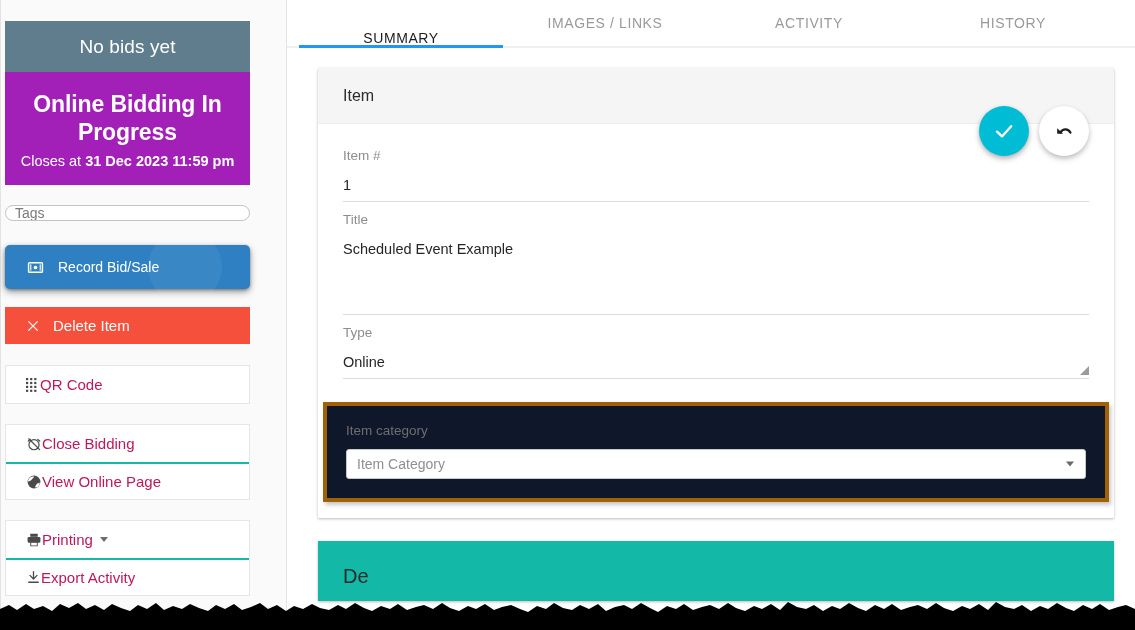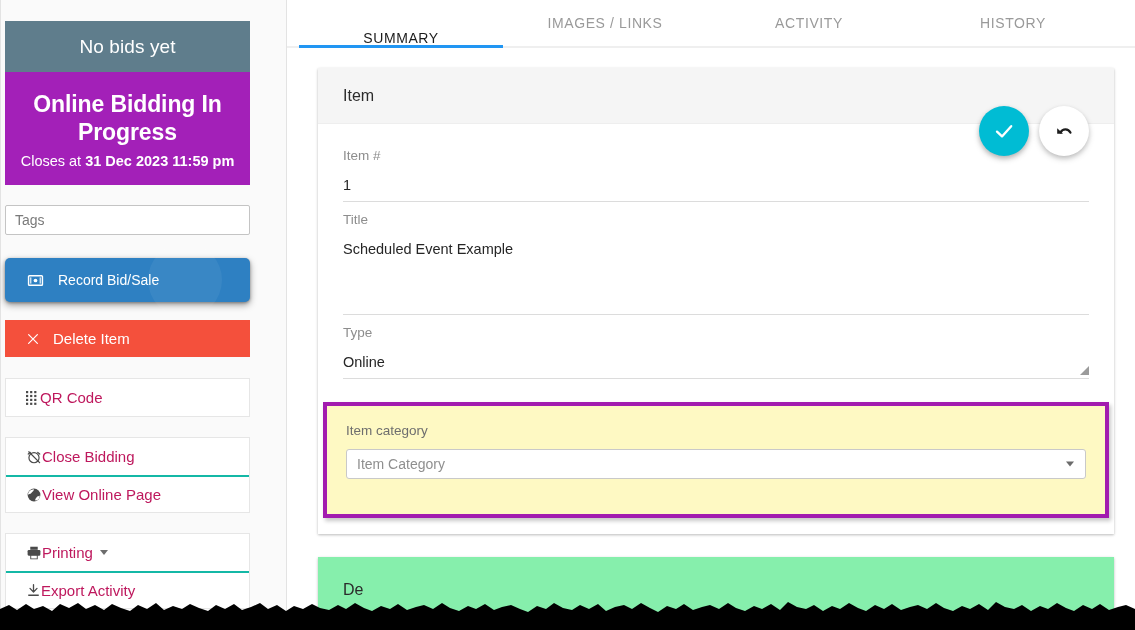--- a/index.html
+++ b/index.html
@@ -60,23 +60,23 @@
   }
   .status-bottom .subline {
     font-size: 14.5px;
     margin-top: 7px;
   }
   .status-bottom .subline b { font-weight: bold; }
 
   .tags-input {
     margin-top: 20px;
     width: 245px;
-    height: 30px;
+    height: 16px;
     border: 1px solid #c4c4c4;
-    border-radius: 2px;
+    border-radius: 8px;
     background: #ffffff;
     font-size: 14px;
     color: #6b6b6b;
     padding: 0 9px;
     line-height: 28px;
     font-family: "Liberation Sans", sans-serif;
   }
   .tags-input::placeholder { color: #7a7a7a; opacity: 1; }
 
   .btn-record {
@@ -268,23 +268,23 @@
     right: 0; bottom: 3px;
     width: 0; height: 0;
     border-left: 9px solid transparent;
     border-bottom: 9px solid #9b9b9b;
   }
 
   .highlight-box {
     margin-top: 23px;
     margin-left: -20px;
     margin-right: -20px;
-    border: 4px solid #a21caf;
-    background: #fef9c3;
-    padding: 17px 19px 35px 19px;
+    border: 4px solid #a16207;
+    background: #0f172a;
+    padding: 17px 19px 19px 19px;
     box-shadow: 2px 3px 4px rgba(0,0,0,.22);
   }
   .highlight-box .field-label { margin-bottom: 11px; color: #6e6e6e; font-size: 13.5px; }
 
   .select-box {
     position: relative;
     height: 30px;
     border: 1px solid #c9c9c9;
     border-radius: 3px;
     background: #ffffff;
@@ -302,25 +302,25 @@
     width: 0; height: 0;
     border-left: 4.5px solid transparent;
     border-right: 4.5px solid transparent;
     border-top: 5.5px solid #6b6b6b;
   }
 
   .card-partial {
     margin-top: 23px;
     width: 796px;
     height: 60px;
-    background: #86efac;
+    background: #14b8a6;
     box-shadow: 0 1px 3px rgba(0,0,0,.16), 0 1px 2px rgba(0,0,0,.12);
     padding-left: 25px;
     padding-top: 24px;
-    font-size: 16px;
+    font-size: 20px;
     color: #2b2b2b;
   }
 
   
   .artifact {
     position: absolute;
     left: 0; bottom: 0;
     width: 1135px;
     height: 34px;
     z-index: 40;

